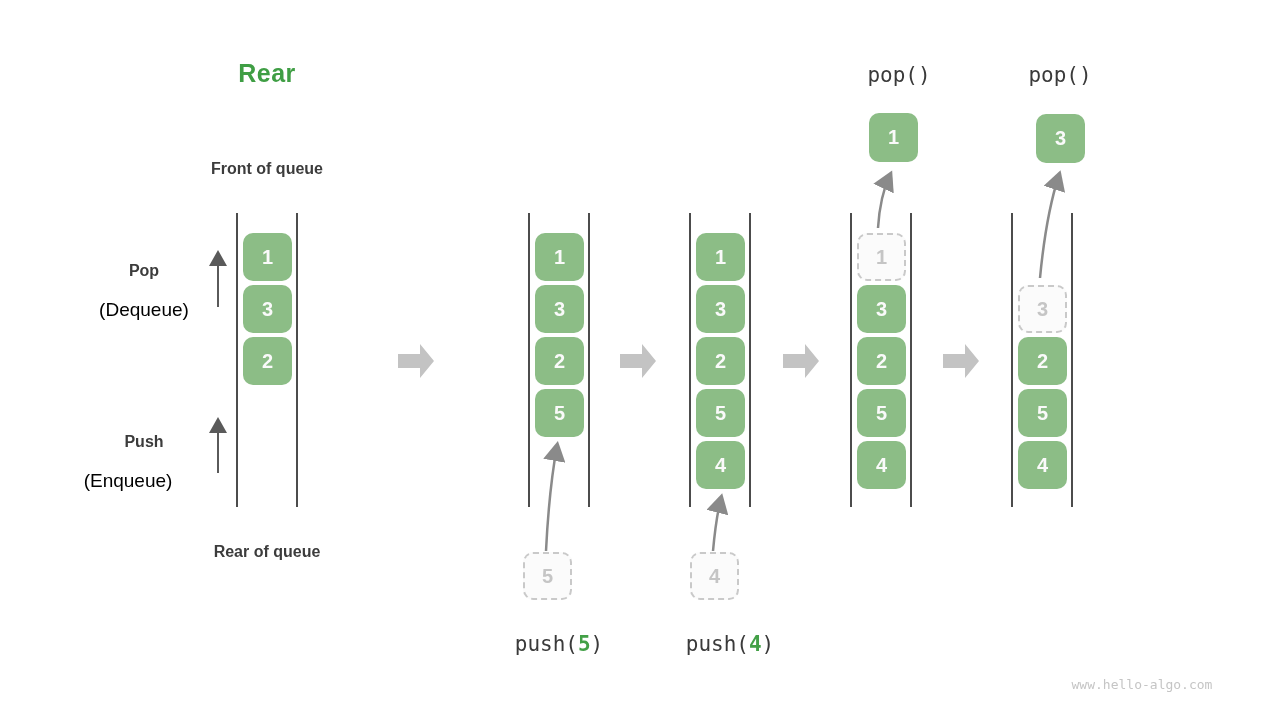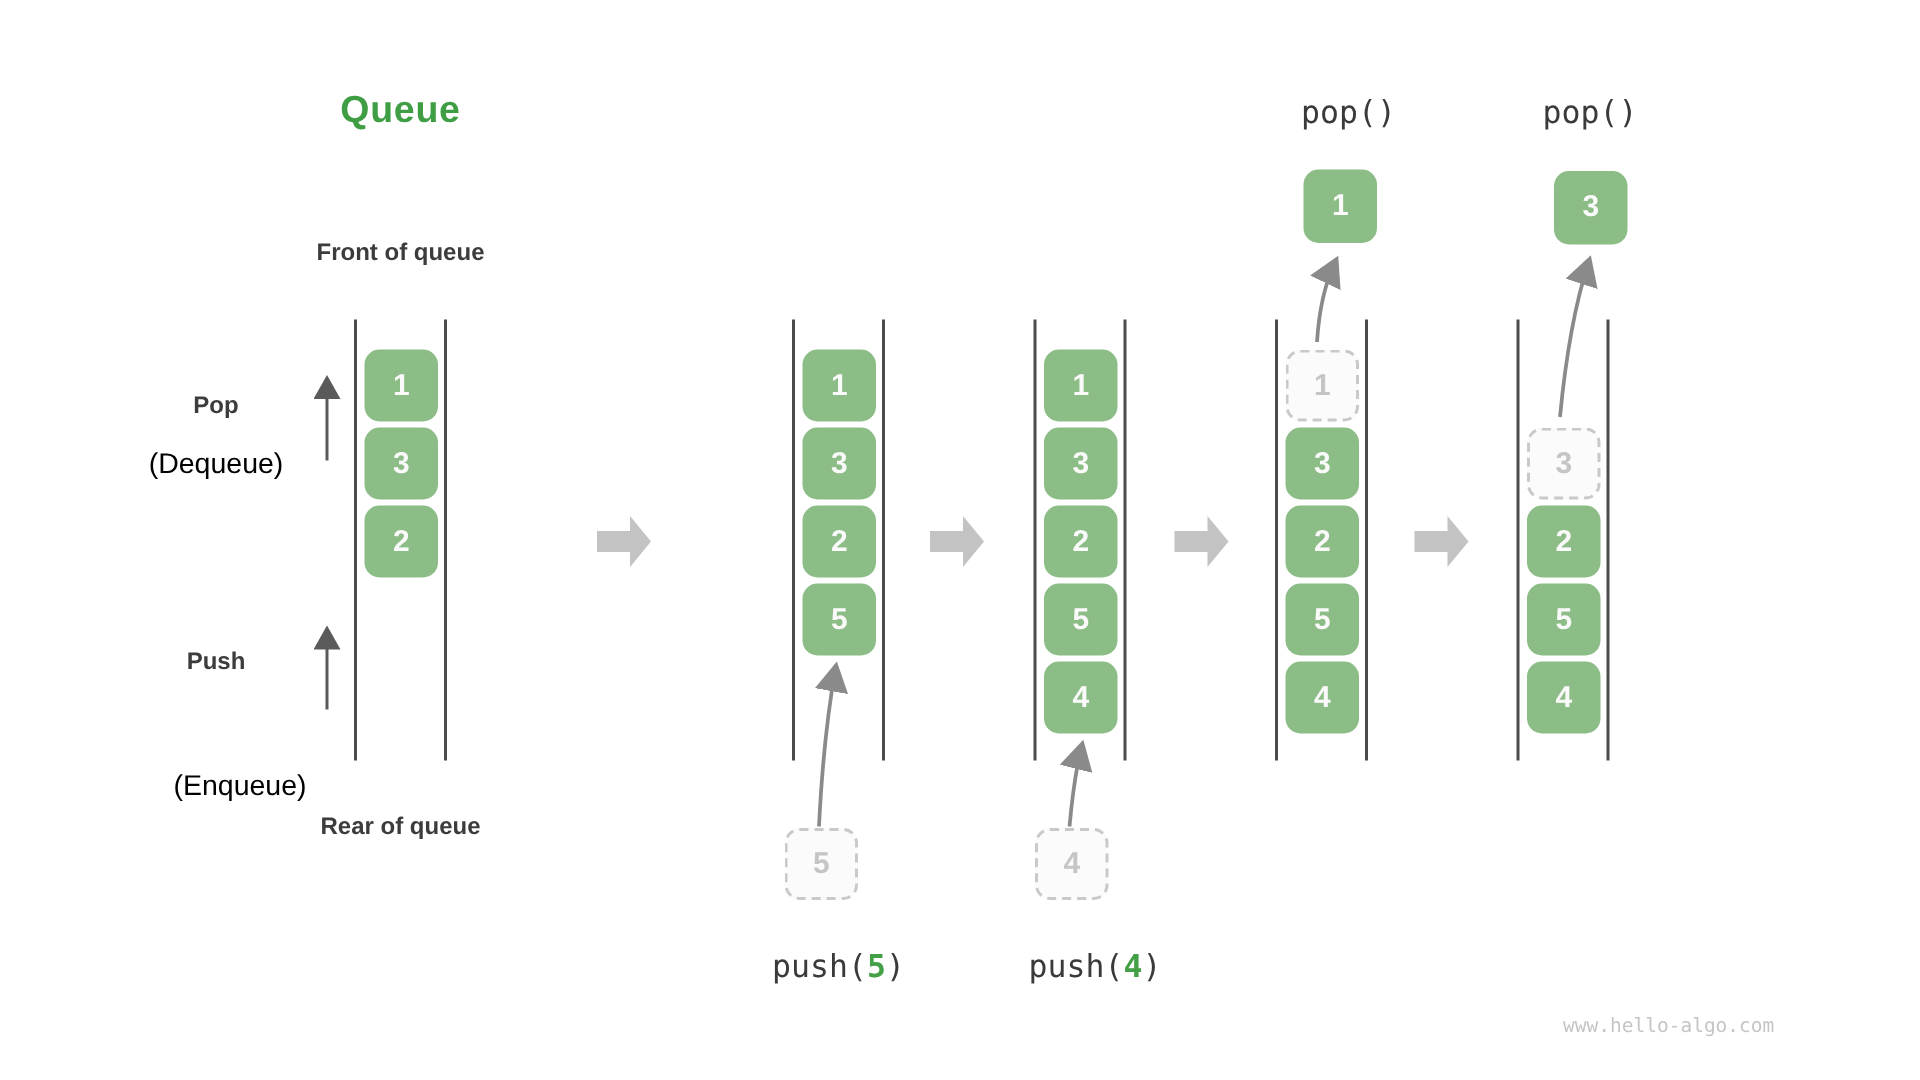--- a/index.html
+++ b/index.html
@@ -26,40 +26,40 @@
     display:flex; align-items:center; justify-content:center;
     box-sizing:border-box;
   }
   .cell { position:absolute; left:5px; }
   .gbox.dashed {
     background:#fbfbfb; border:2px dashed #c9c9c9; color:#c5c5c5;
   }
   .popbox { position:absolute; }
   .watermark {
     font-family:"DejaVu Sans Mono", monospace; font-size:13px; color:#c5c5c5;
-    text-align:left;
+    text-align:center;
   }
   svg.overlay { position:absolute; left:0; top:0; pointer-events:none; }
 </style>
 </head>
 <body>
 
 <div class="canvas">
 
-  <div class="abs ctr title" style="left:167px; top:59px; width:200px;">Queue</div>
+  <div class="abs ctr title" style="left:167px; top:59px; width:200px;">Rear</div>
 
   <div class="abs ctr biglabel" style="left:167px; top:160px; width:200px;">Front of queue</div>
 
   <div class="abs ctr biglabel" style="left:44px; top:262px; width:200px;">Pop</div>
 
   <div class="abs ctr biglabel" style="left:167px; top:543px; width:200px;">Rear of queue</div>
   <div class="abs ctr sublabel" style="left:44px; top:299px; width:200px;">(Dequeue)</div>
 
   <div class="abs ctr biglabel" style="left:44px; top:433px; width:200px;">Push</div>
-  <div class="abs ctr sublabel" style="left:60px; top:470px; width:200px;margin-top:44px;">(Enqueue)</div>
+  <div class="abs ctr sublabel" style="left:28px; top:470px; width:200px;">(Enqueue)</div>
 
   <div class="abs ctr mono" style="left:839px; top:63px; width:120px;">pop()</div>
   <div class="abs ctr mono" style="left:1000px; top:63px; width:120px;">pop()</div>
 
   <div class="gbox popbox" style="left:869px; top:113px; height:49px;">1</div>
   <div class="gbox popbox" style="left:1036px; top:114px; height:49px;">3</div>
 
   <div class="queue-col" style="left:236px;">
     <div class="gbox cell" style="top:20px;">1</div>
     <div class="gbox cell" style="top:72px;">3</div>

